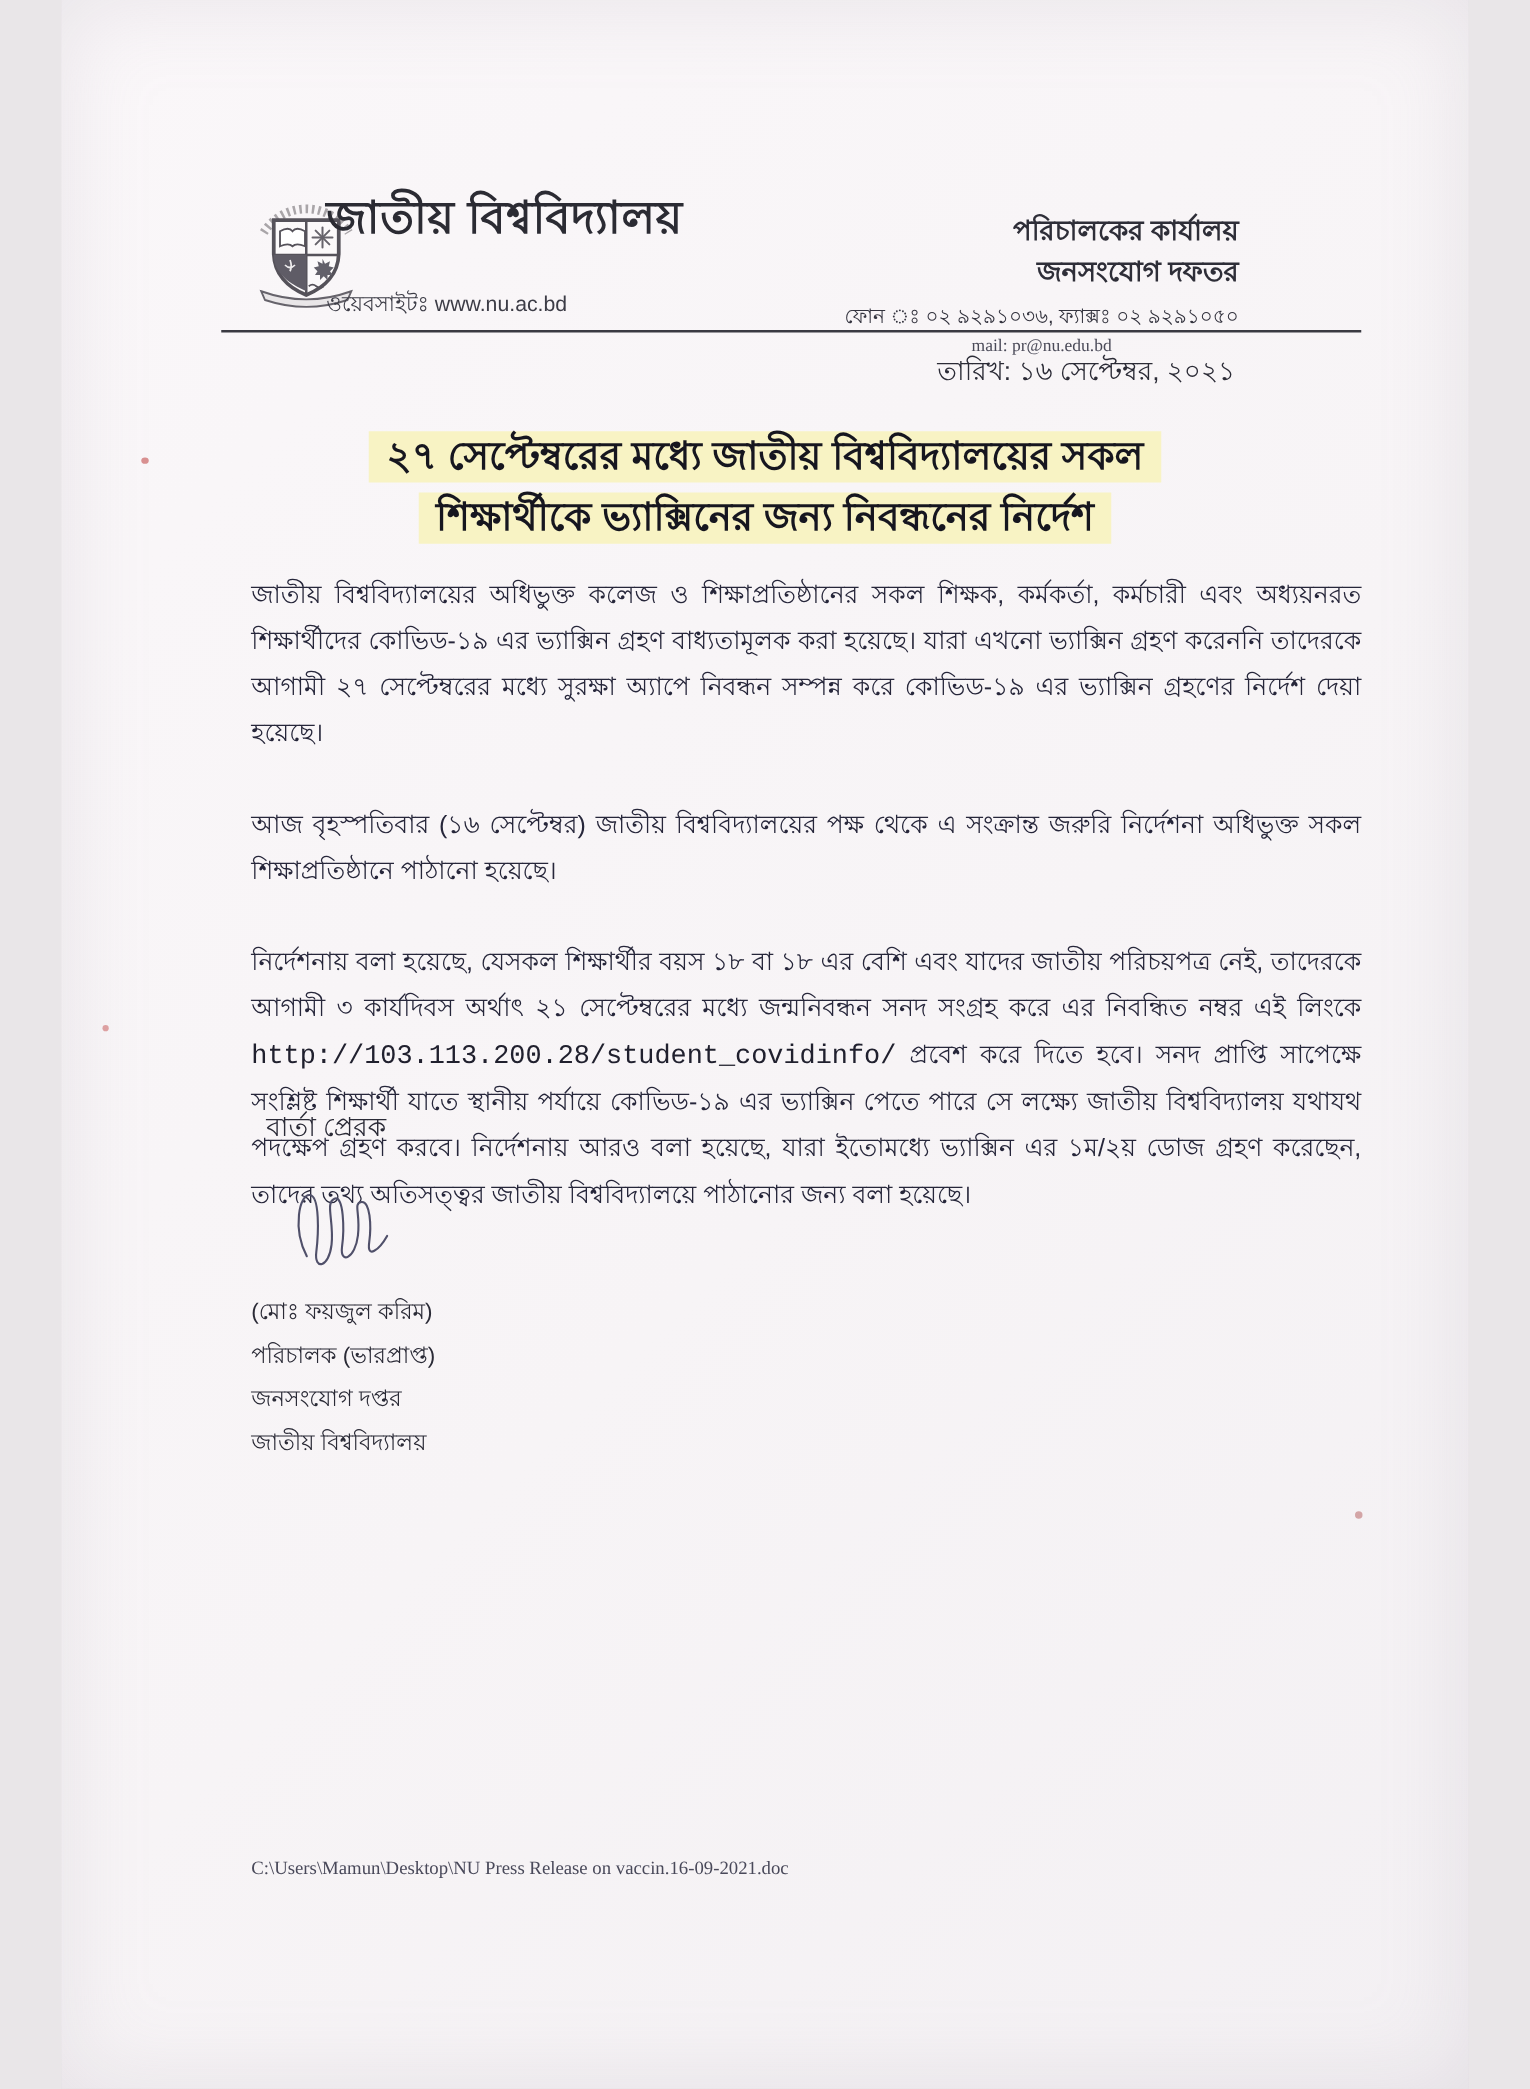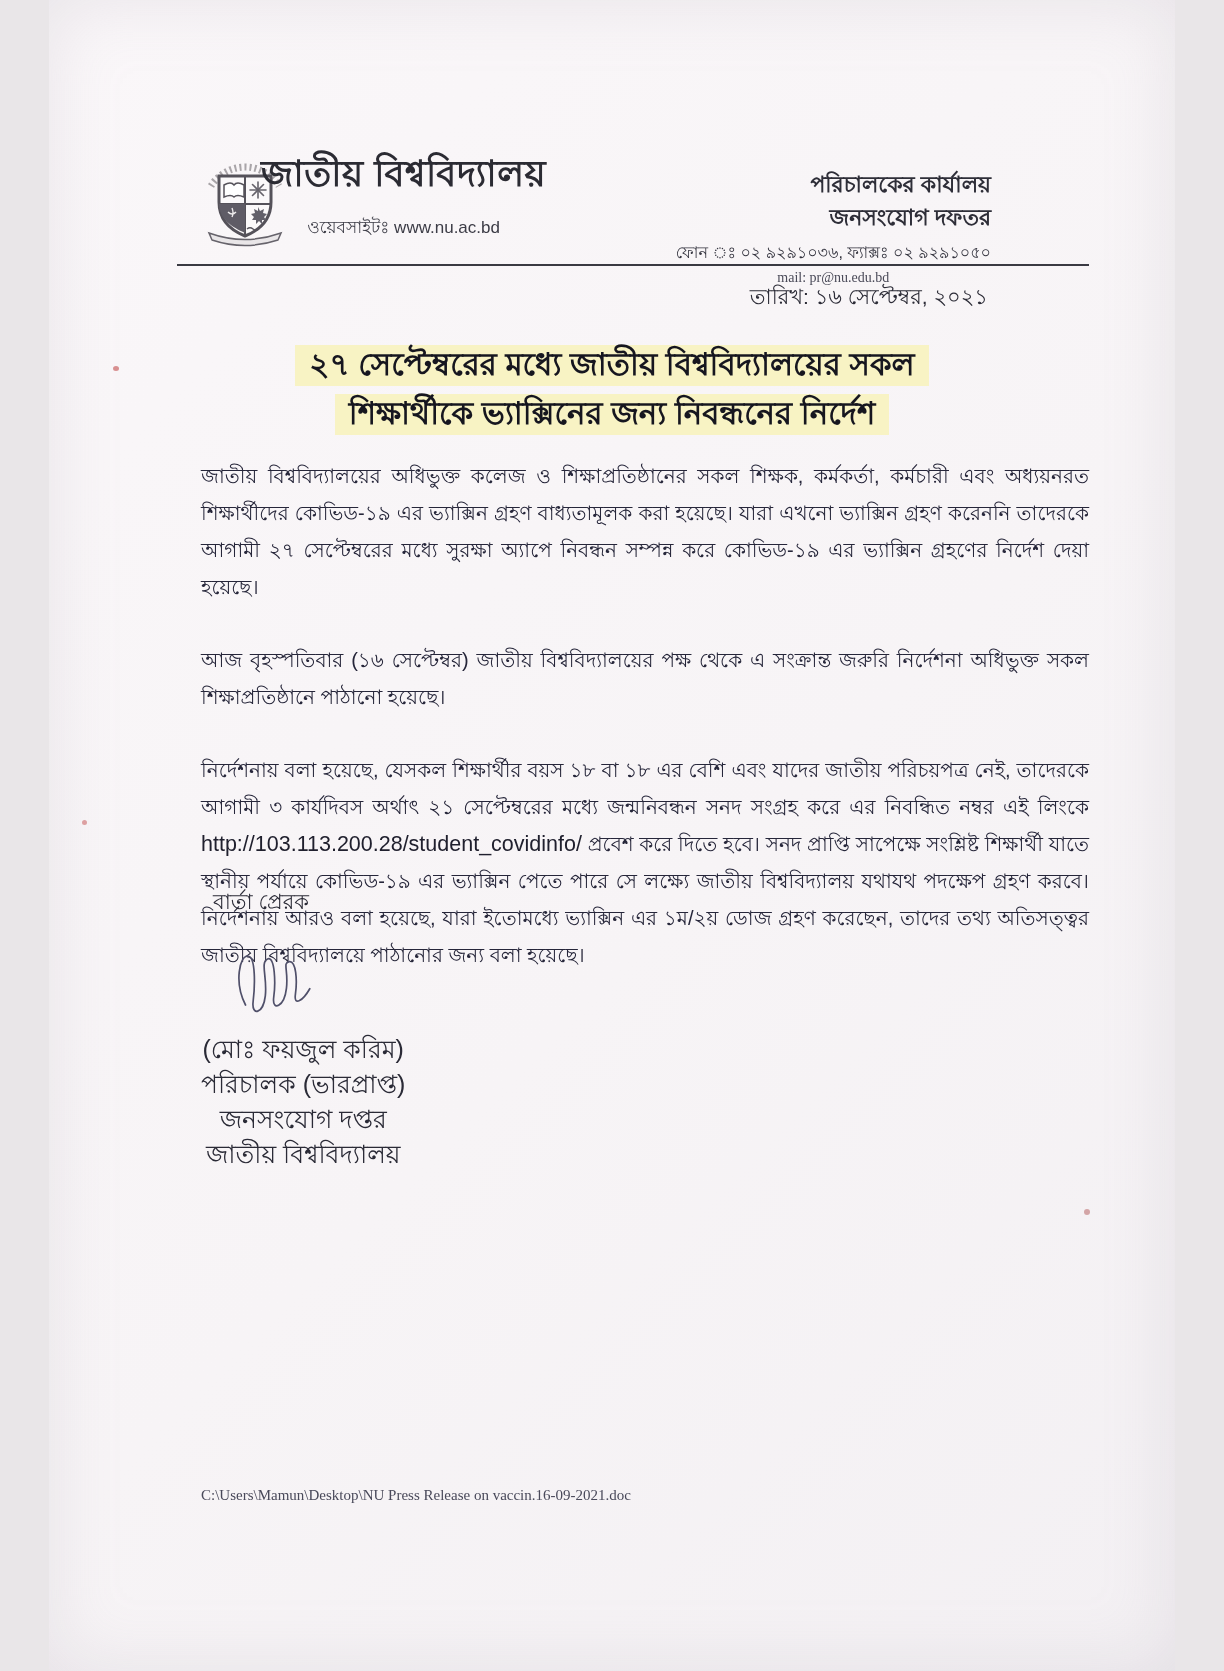--- a/index.html
+++ b/index.html
@@ -12,40 +12,40 @@
     overflow:hidden;
     font-family:"Liberation Sans", sans-serif;
     color:#26263a;
     padding-left:26px;
   }
   
   .logo{position:absolute;left:146px;top:150px;width:100px;height:100px;}
   .org-block{position:absolute;left:212px;top:146px;}
   .org-name{font-size:36px;font-weight:700;color:#2b2b33;letter-spacing:.5px;}
   .org-loc{font-size:26px;font-weight:600;color:#2e2e36;margin-top:4px;}
-  .org-web{font-size:17px;color:#3c3c46;margin-top:8px;text-align:center;}
+  .org-web{font-size:17px;color:#3c3c46;margin-top:24px;}
   .office-block{position:absolute;right:184px;top:168px;text-align:right;}
   .office-line{font-size:22px;font-weight:600;color:#2e2e38;line-height:33px;}
   .phone-line{font-size:16px;color:#33333e;margin-top:6px;}
   .email-line{font-size:14px;color:#4a4a58;font-family:"Liberation Serif", serif;margin-top:3px;text-align:center;}
   .rule{position:absolute;left:128px;top:264px;width:912px;height:2px;background:#3a3a42;}
   .date{position:absolute;right:187px;top:281px;font-size:21px;color:#2b2b36;}
   
   .title{position:absolute;left:0;top:340px;width:100%;text-align:center;
          font-size:31px;font-weight:700;color:#16161f;line-height:49px;}
   .title .hl{background:#f8f3c4;padding:2px 14px 4px;box-decoration-break:clone;}
   
   .body{position:absolute;left:152px;top:458px;width:888px;
         font-size:20px;line-height:37px;text-align:justify;color:#26263a;}
   .body p{margin:0 0 36px 0;}
-  .url{font-family:Liberation Sans, sans-serif;font-size:21.5px;color:#20202e;}
+  .url{font-family:Liberation Mono, monospace;font-size:21.5px;color:#20202e;}
   
   .sender{position:absolute;left:152px;top:886px;font-size:21px;color:#2a2a36;margin-left:12px;}
   .signature{position:absolute;left:182px;top:942px;transform:rotate(-9deg);}
-  .sig-block{position:absolute;left:152px;top:1032px;font-size:25px;line-height:35px;color:#2a2a36;text-align:center;}
+  .sig-block{position:absolute;left:152px;top:1032px;font-size:18px;line-height:35px;color:#2a2a36;}
   
   .footer-path{position:absolute;left:152px;top:1487px;
                font-family:"Liberation Serif", serif;font-size:15px;color:#49495a;}
   
   .speck{position:absolute;border-radius:50%;}
   .speck.s1{left:64px;top:366px;width:6px;height:5px;background:rgba(190,60,60,.55);}
   .speck.s2{left:33px;top:820px;width:5px;height:5px;background:rgba(190,60,60,.45);}
   .speck.s3{left:1035px;top:1209px;width:6px;height:6px;background:rgba(170,70,70,.45);}
 </style>
 </head>

